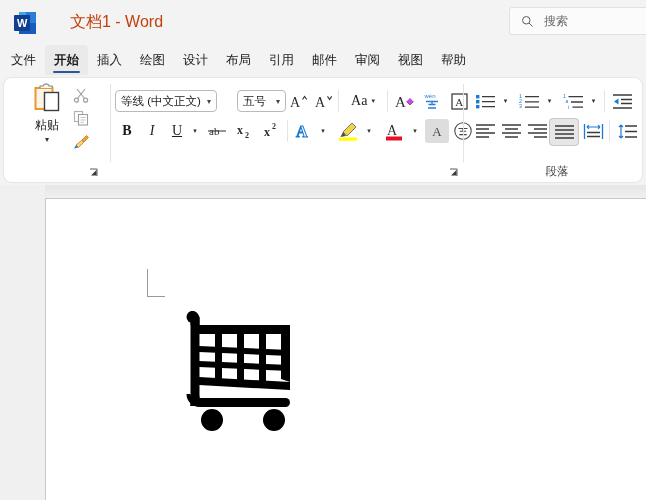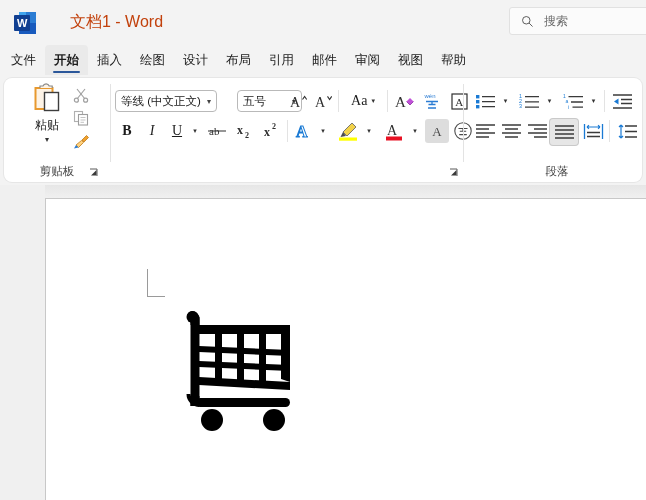--- a/index.html
+++ b/index.html
@@ -239,37 +239,36 @@
         </div>
 
         <div class="cb-small" style="left:66px; top:52px;">
           <svg width="17" height="17" viewBox="0 0 17 17">
             <path d="M13.5 2.5 L9 7 L11 9 L15.5 4.5 Z" fill="#f0a22e" stroke="#c07a16" stroke-width=".8"></path>
             <path d="M8.6 7.4 L3 12 L5.5 14.5 L10.6 9.4 Z" fill="#ffd27f" stroke="#c07a16" stroke-width=".8"></path>
             <path d="M3 12 L1 15.5 L5.5 14.5 Z" fill="#2b7cd3"></path>
           </svg>
         </div>
 
-        <div class="group-label">剪贴板</div>
         <div class="dlg-launcher" style="left:84px;">
           <svg width="12" height="12" viewBox="0 0 12 12">
             <path d="M2 2 h7 v7" fill="none" stroke="#5a5a5a" stroke-width="1"></path>
             <path d="M3 8.5 L8.5 8.5 L8.5 3 Z" fill="#3a3a3a"></path>
           </svg>
         </div>
       </div>
 
       <div class="grp-sep" style="left:106px;"></div>
 
       <div class="group" id="grp-font">
         <div class="combo" style="left:4px; top:12px; width:102px;">
           <span class="cval">等线 (中文正文)</span>
           <span class="ccaret">▾</span>
         </div>
-        <div class="combo" style="left:126px; top:12px; width:65px;">
+        <div class="combo" style="left:126px; top:12px; width:49px;">
           <span class="cval">五号</span>
           <span class="ccaret">▾</span>
         </div>
 
         <div class="btn" style="left:176px; top:11px; width:24px; height:24px;">
           <svg width="18" height="17" viewBox="0 0 18 17">
             <text x="0" y="14" font-family="Liberation Serif, serif" font-size="14" fill="#2f2f2f">A</text>
             <path d="M12.5 6.5 L14.6 3.4 L16.7 6.5" fill="none" stroke="#2f2f2f" stroke-width="1.1"></path>
           </svg>
         </div>

